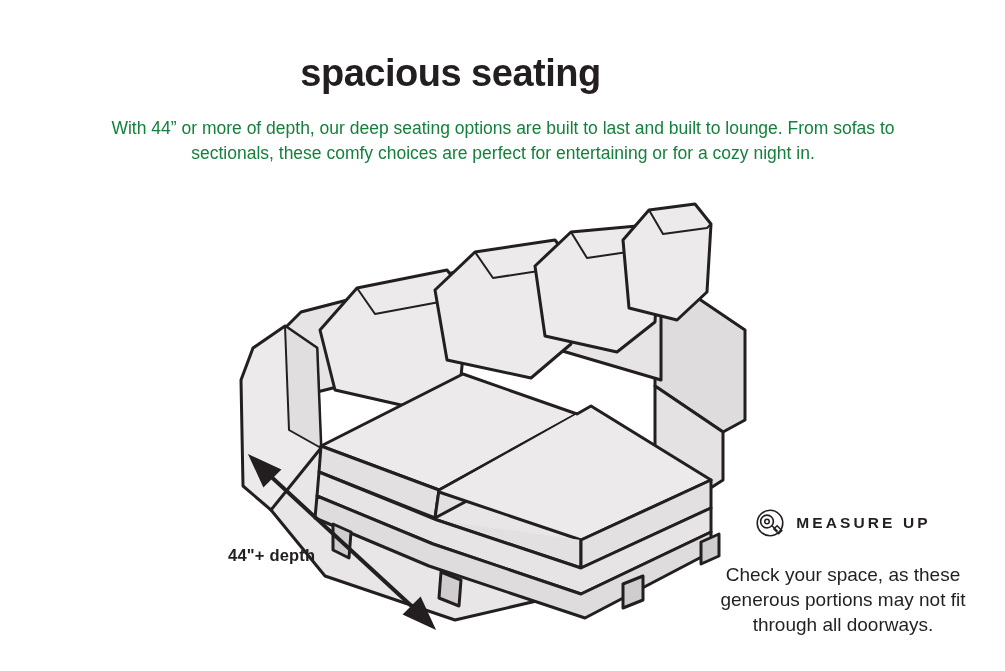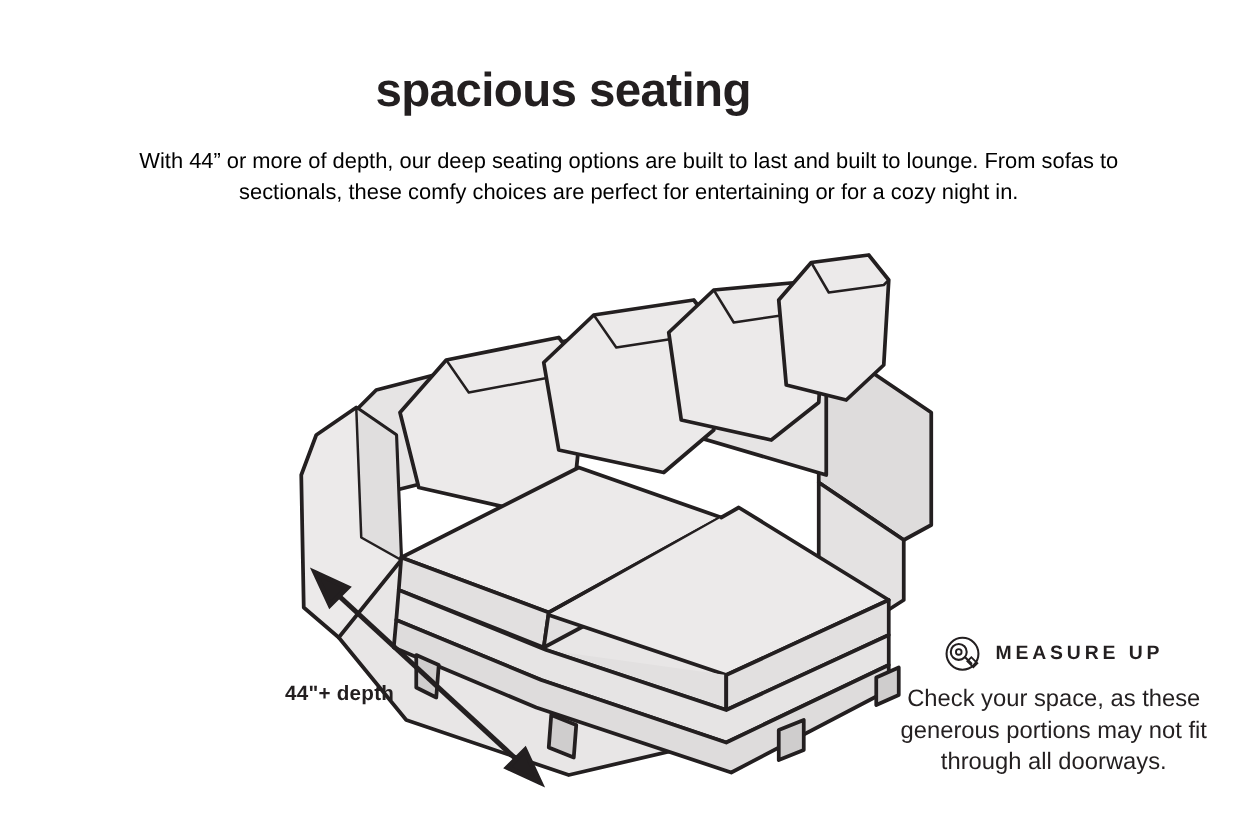--- a/index.html
+++ b/index.html
@@ -34,21 +34,21 @@
   }
 
   .subcopy {
     position: absolute;
     top: 116px;
     left: 88px;
     width: 830px;
     text-align: center;
     font-size: 17.5px;
     line-height: 1.45;
-    color: #000000;
+    color: #15803d;
   }
 
   .illustration {
     position: absolute;
     top: 180px;
     left: 225px;
     width: 560px;
     height: 450px;
   }
 
@@ -67,21 +67,21 @@
     right: 28px;
     top: 508px;
     width: 268px;
     text-align: center;
   }
   .measure-head {
     display: flex;
     align-items: center;
     justify-content: center;
     gap: 11px;
-    margin-bottom: 9px;
+    margin-bottom: 24px;
   }
   .measure-title {
     font-size: 15.5px;
     font-weight: bold;
     letter-spacing: 3.1px;
     color: #231f20;
   }
   .measure-note {
     font-size: 19px;
     line-height: 1.32;

